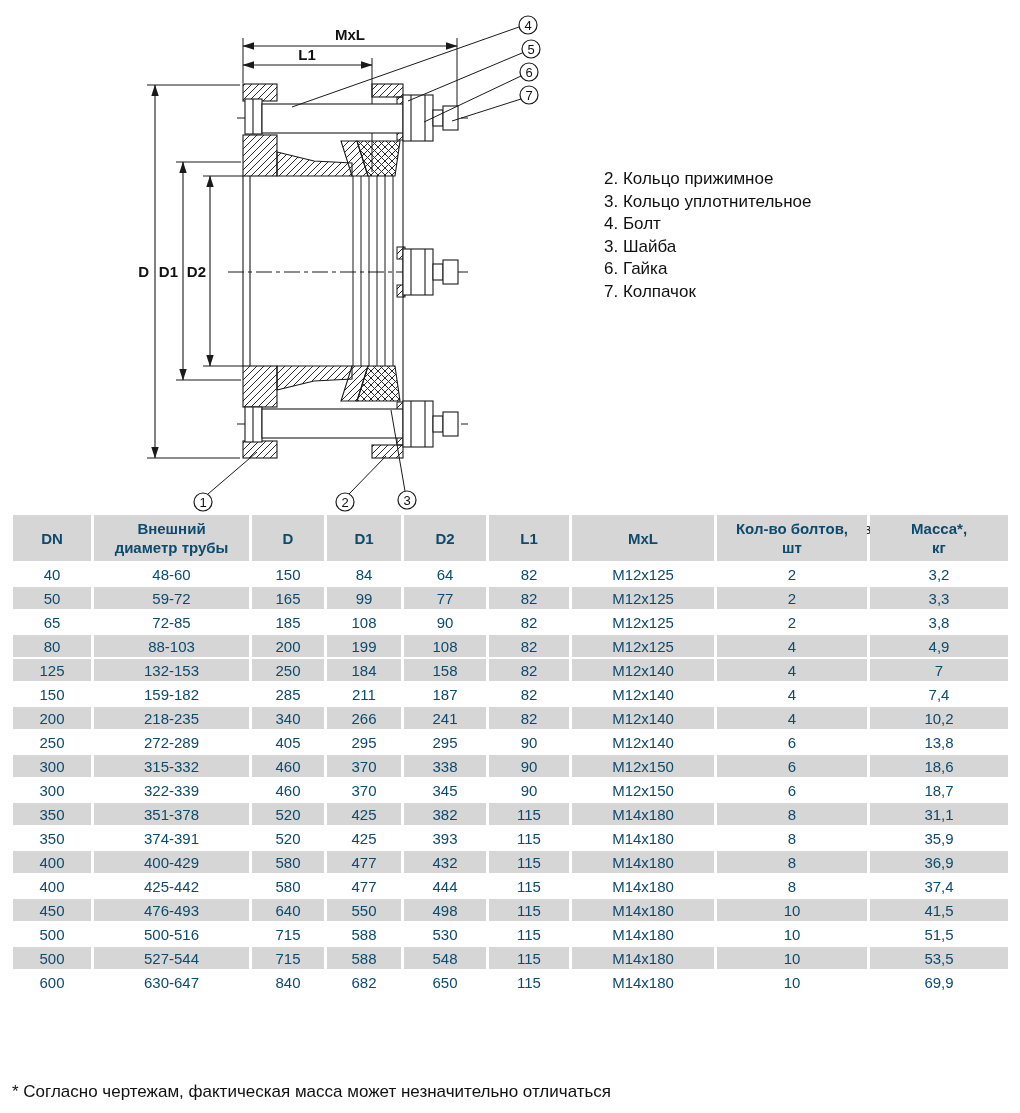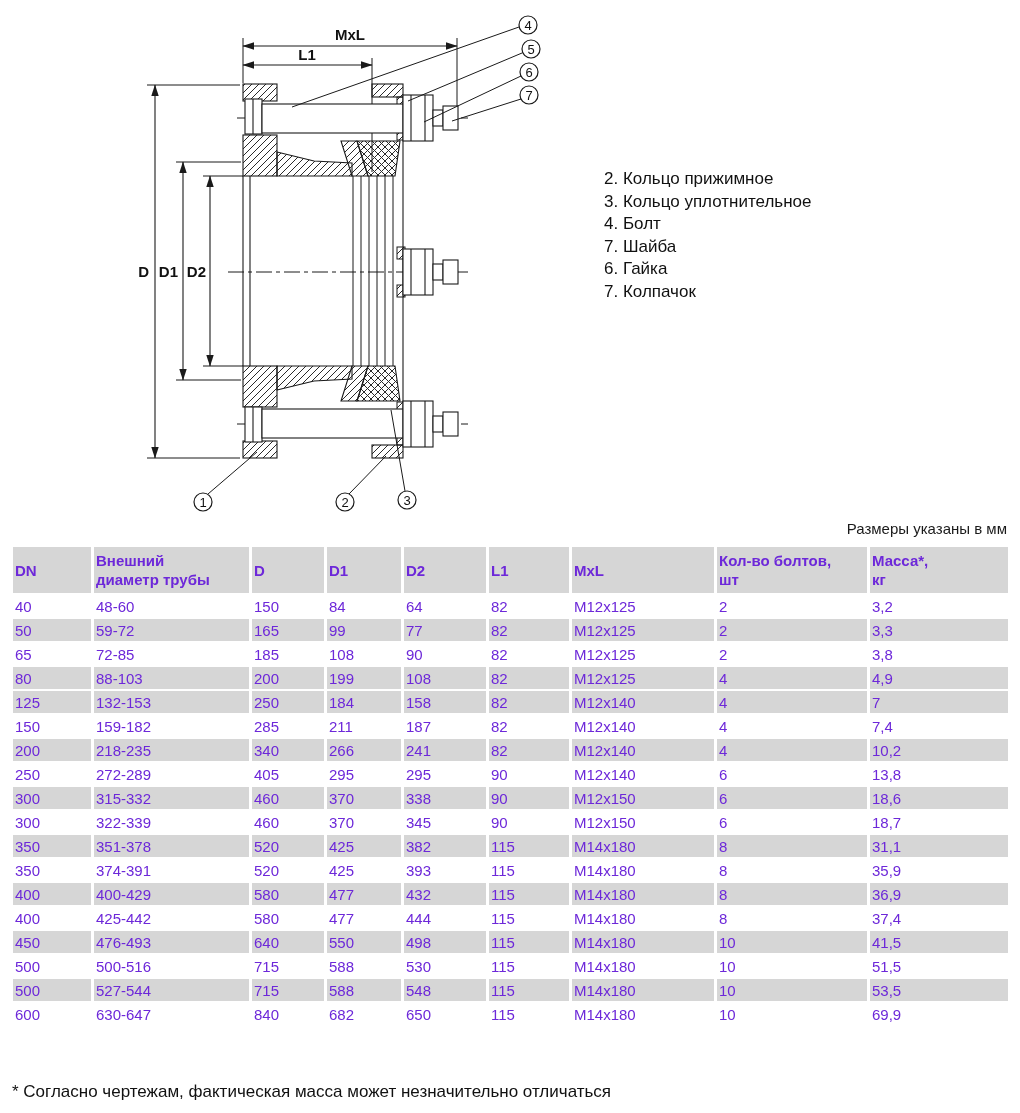--- a/index.html
+++ b/index.html
@@ -2,23 +2,23 @@
 <html><head>
 <meta charset="utf-8">
 <style>
   html,body{margin:0;padding:0;background:#fff;}
   .page{position:relative;width:1020px;height:1113px;background:#fff;overflow:hidden;
         font-family:"Liberation Sans",sans-serif;color:#1a1a1a;}
   .drawing{position:absolute;left:0;top:0;}
   .parts-list{position:absolute;left:604px;top:168px;font-size:17px;line-height:22.5px;
               color:#111;white-space:nowrap;}
   .units-note{position:absolute;right:13px;top:520px;font-size:15px;font-weight:normal;}
-  table.dim-table{position:absolute;left:10px;top:545px;border-collapse:separate;
-                  border-spacing:3px 2px;table-layout:fixed;font-size:15px;text-align:left;
-                  color:#6d28d9;}
+  table.dim-table{position:absolute;left:10px;top:513px;border-collapse:separate;
+                  border-spacing:3px 2px;table-layout:fixed;font-size:15px;text-align:center;
+                  color:#0c4a6e;}
   table.dim-table th{background:#d6d6d6;font-weight:bold;height:44px;padding:1px 2px;
                      vertical-align:middle;line-height:19px;white-space:pre-line;font-size:15px;}
   table.dim-table td{height:20px;padding:1px 2px;vertical-align:middle;background:#fff;}
   table.dim-table tr.alt td{background:#d6d6d6;}
   .footnote{position:absolute;left:12px;top:1082px;font-size:17px;color:#111;}
   svg text{font-family:"Liberation Sans",sans-serif;}
   .dimlab{font-weight:bold;font-size:15px;fill:#111;}
   .callout-num{font-size:13px;fill:#111;}
 </style>
 </head>
@@ -170,21 +170,21 @@
       <text class="callout-num" x="531" y="53.5">5</text>
       <text class="callout-num" x="529" y="76.5">6</text>
       <text class="callout-num" x="529" y="99.5">7</text>
     </g>
   </svg>
 
   <div class="parts-list">
       <div>2. Кольцо прижимное</div>
       <div>3. Кольцо уплотнительное</div>
       <div>4. Болт</div>
-      <div>7. Шайба</div>
+      <div>3. Шайба</div>
       <div>6. Гайка</div>
       <div>7. Колпачок</div>
     </div>
 
   <div class="units-note">Размеры указаны в мм</div>
 
   <table class="dim-table">
     <colgroup>
       <col style="width:78px">
         <col style="width:155px">

